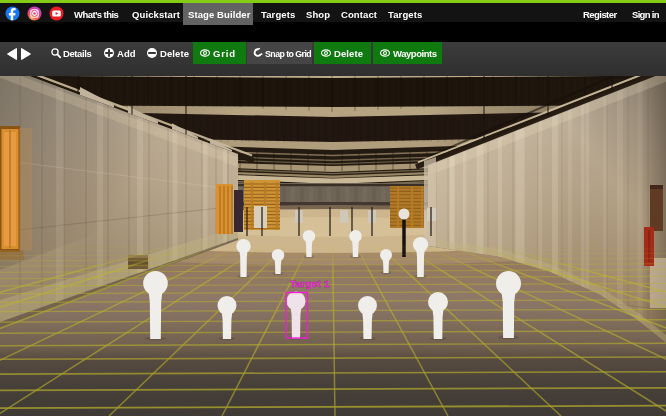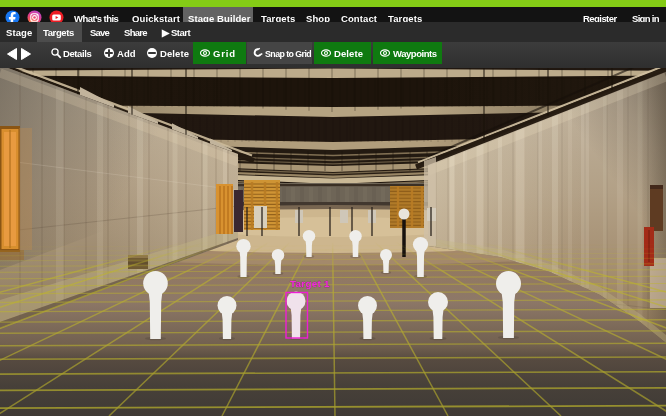--- a/index.html
+++ b/index.html
@@ -1,20 +1,20 @@
 <!DOCTYPE html>
 <html><head><meta charset="utf-8"><style>
 *{margin:0;padding:0;box-sizing:border-box}
 html,body{width:666px;height:416px;overflow:hidden;background:#000;font-family:"Liberation Sans",sans-serif}
 #app{position:relative;width:666px;height:416px}
 #scene{position:absolute;left:0;top:0}
 .bar{position:absolute;left:0;width:666px;transform:translateZ(0)}
-#topbar{top:0;height:22px;background:#131313;border-top:7px solid #84cc16;z-index:10}
+#topbar{top:0;height:22px;background:#131313;border-top:3px solid #84cc16;z-index:10}
 #secbar{top:22px;height:20px;background:#2b2b2b;z-index:10}
-#toolbar{top:42px;height:26px;background:linear-gradient(#3c3c3c,#2f2f2f);z-index:10}
+#toolbar{top:42px;height:34px;background:linear-gradient(#3c3c3c,#2f2f2f);z-index:10}
 .t{position:absolute;color:#fff;transform:translateZ(0);font-weight:bold;font-size:9.5px;line-height:1;white-space:nowrap;letter-spacing:0.1px}
 .ic{position:absolute}
 .gbtn{position:absolute;top:0;height:22px;background:#0f7a10}
 .dbtn{position:absolute;top:0;height:22px;background:#454545}
 </style></head><body>
 <div id="app">
 <svg id="scene" width="666" height="416" viewBox="0 0 666 416">
       <rect x="0.0" y="60.0" width="666.0" height="360.0" fill="#201710"></rect>
       <rect x="0.0" y="64.0" width="666.0" height="3.0" fill="#1a130c" opacity="0.62"></rect>
       <polygon points="0.0,76.4 333.0,78.0 666.0,76.4 666.0,105.4 333.0,107.0 0.0,105.4" fill="#1d140b"></polygon>
@@ -629,28 +629,20 @@
  <div class="t" style="left:132px;top:7px">Quickstart</div>
  <div style="position:absolute;left:183px;top:0;width:70px;height:22px;background:#636363"></div>
  <div class="t" style="left:188px;top:7px">Stage Builder</div>
  <div class="t" style="left:261px;top:7px">Targets</div>
  <div class="t" style="left:306px;top:7px">Shop</div>
  <div class="t" style="left:341px;top:7px">Contact</div>
  <div class="t" style="left:388px;top:7px">Targets</div>
  <div class="t" style="left:583px;top:7px;letter-spacing:-0.55px">Register</div>
  <div class="t" style="left:632px;top:7px;letter-spacing:-0.7px">Sign in</div>
 </div>
-<div class="bar" id="secbar">
- <div style="position:absolute;left:37px;top:0;width:45px;height:20px;background:#4c4c4c"></div>
- <div class="t" style="left:6px;top:6px">Stage</div>
- <div class="t" style="left:43px;top:6px;letter-spacing:-0.4px">Targets</div>
- <div class="t" style="left:90px;top:6px;letter-spacing:-0.8px">Save</div>
- <div class="t" style="left:124px;top:6px;letter-spacing:-0.7px">Share</div>
- <div class="t" style="left:162px;top:6px;letter-spacing:-0.5px">▶ Start</div>
-</div>
 <div class="bar" id="toolbar">
  <svg class="ic" style="left:6px;top:5.5px" width="26" height="12" viewBox="0 0 26 12">
         <path d="M10.5 0.5 L10.5 11.5 L1.5 6 Z" fill="#fff" stroke="#fff" stroke-width="1" stroke-linejoin="round"></path>
         <path d="M15.5 0.5 L15.5 11.5 L24.5 6 Z" fill="#fff" stroke="#fff" stroke-width="1" stroke-linejoin="round"></path>
       </svg>
  <svg class="ic" style="left:50px;top:5px" width="12" height="12" viewBox="0 0 12 12">
         <circle cx="5" cy="5" r="3.1" fill="none" stroke="#fff" stroke-width="1.3"></circle>
         <line x1="7.4" y1="7.4" x2="10.3" y2="10.3" stroke="#fff" stroke-width="1.7" stroke-linecap="round"></line>
       </svg>
  <div class="t" style="left:63px;top:7px;letter-spacing:-0.4px">Details</div>

